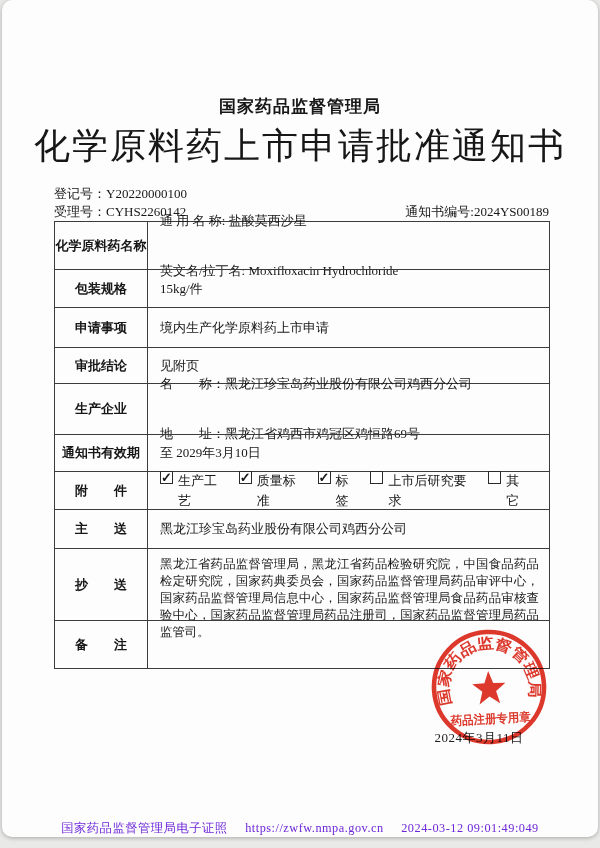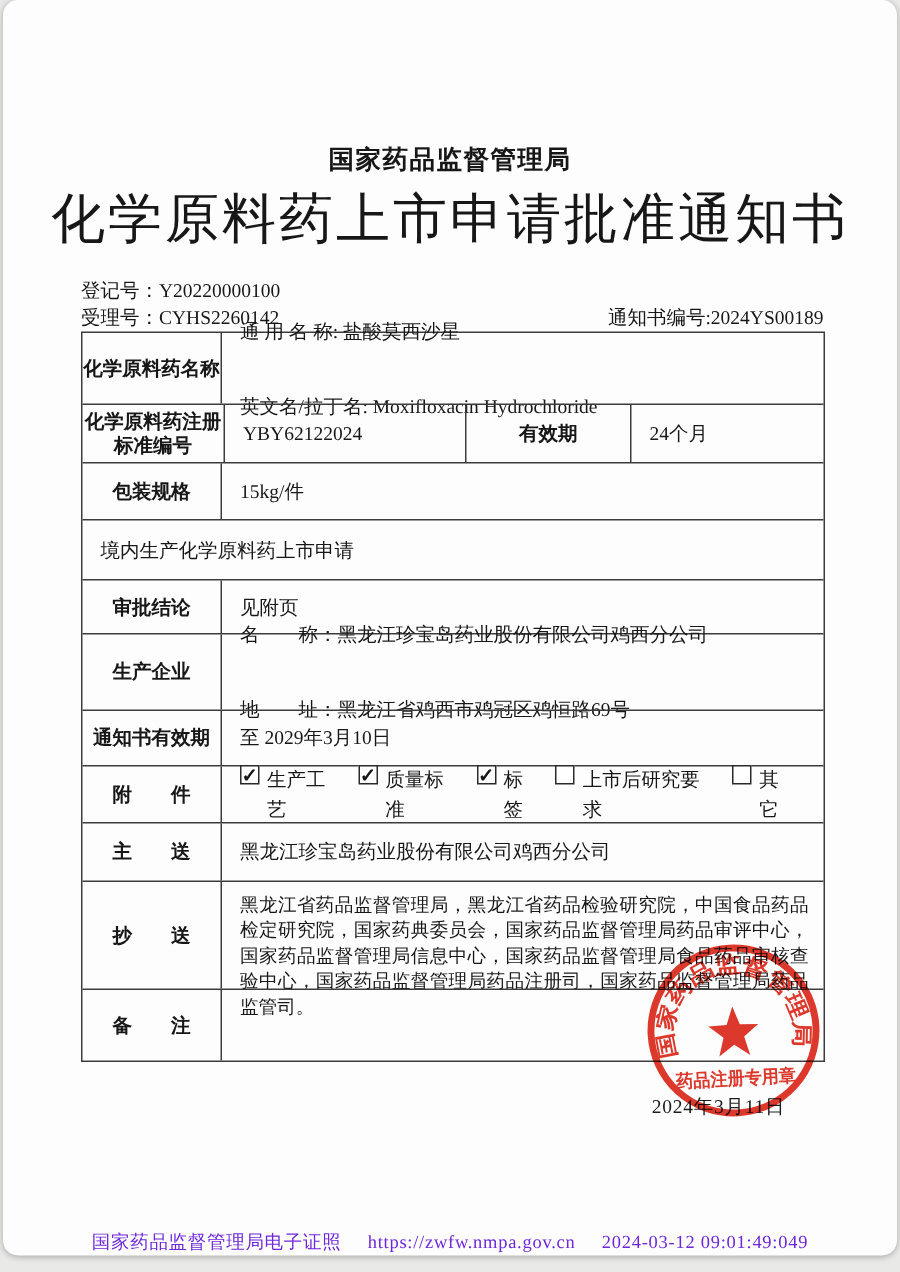--- a/index.html
+++ b/index.html
@@ -109,41 +109,30 @@
   <div class="doc-table">
 
     <div class="row" style="height:47px">
       <div class="lbl">化学原料药名称</div>
       <div class="cell">
         <div><span>通 用 名 称: </span><span>盐酸莫西沙星</span></div>
         <div><span>英文名/拉丁名: </span><span class="latin">Moxifloxacin Hydrochloride</span></div>
       </div>
     </div>
 
-    <div class="row" style="height:38px">
-      <div class="lbl wrap">化学原料药注册标准编号</div>
-      <div class="cell mid fix140">
-          <span class="latin">YBY62122024</span>
-        </div>
-      <div class="cell mid fix105">
-          <span>有效期</span>
-        </div>
-      <div class="cell">
-          <span>24个月</span>
-        </div>
-    </div>
 
     <div class="row" style="height:37px">
       <div class="lbl">包装规格</div>
       <div class="cell">
           <span class="latin">15kg/件</span>
         </div>
     </div>
 
     <div class="row" style="height:39px">
+      <div class="lbl">申请事项</div>
       <div class="cell">
           <span>境内生产化学原料药上市申请</span>
         </div>
     </div>
 
     <div class="row" style="height:35px">
       <div class="lbl">审批结论</div>
       <div class="cell">
           <span>见附页</span>
         </div>

